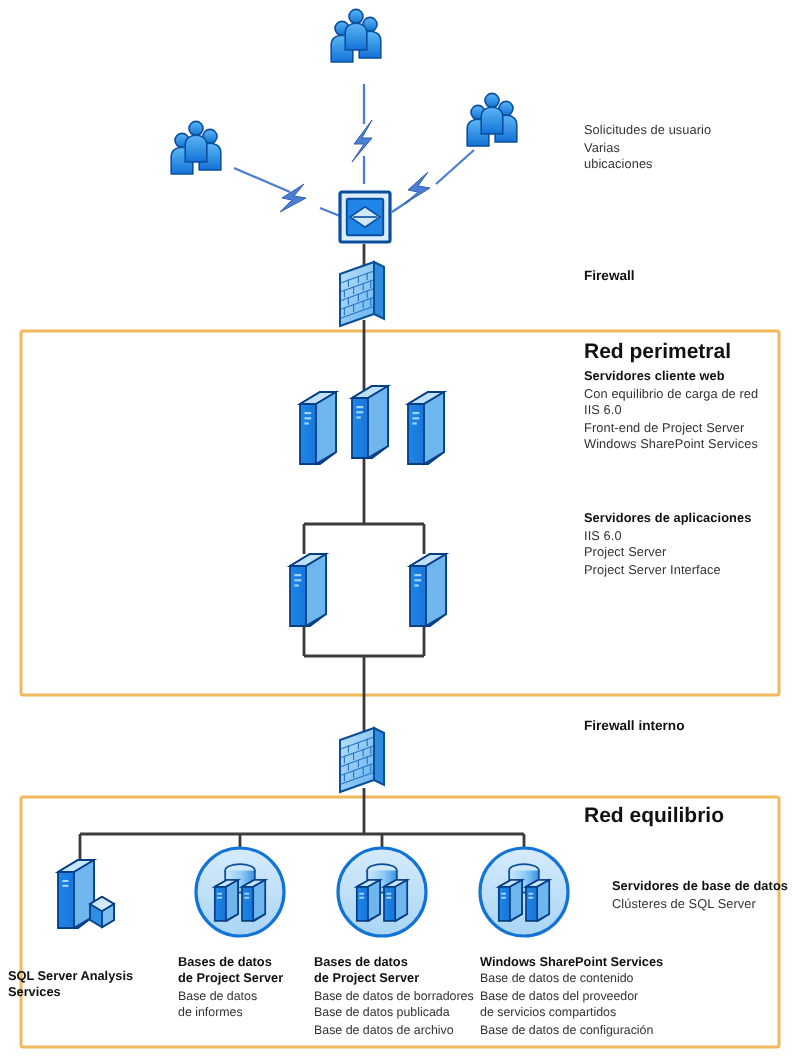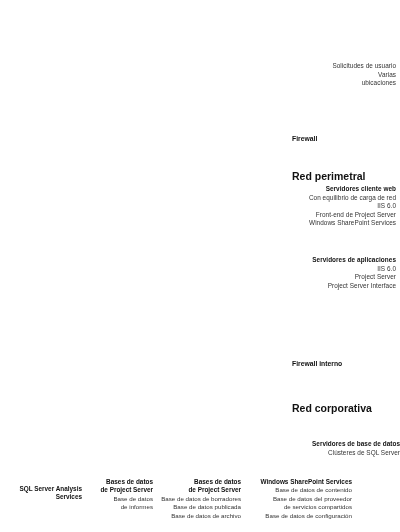--- a/index.html
+++ b/index.html
@@ -1,21 +1,21 @@
 <!DOCTYPE html>
 <html><head>
 <meta charset="utf-8">
 <style>
   html,body{margin:0;padding:0;background:#ffffff;}
   body{
     width:400px;height:532px;position:relative;overflow:hidden;
     font-family:"Liberation Sans","DejaVu Sans",sans-serif;
     color:#1a1a1a;
   }
-  #diagram{position:absolute;left:0;top:0;width:400px;height:532px;text-align:right;}
+  #diagram{position:absolute;left:0;top:0;width:400px;height:532px;}
   .abs{position:absolute;}
 
   
   .txt{font-size:6.4px;line-height:8.6px;color:#333;letter-spacing:.05px;}
   .txt .b{font-weight:bold;color:#111;}
   .hdr{font-size:10.5px;font-weight:bold;color:#111;}
   .bold-lbl{font-size:6.8px;font-weight:bold;color:#111;}
   .cap{font-size:6.2px;line-height:8.4px;color:#333;}
   .cap .b{font-weight:bold;color:#111;font-size:6.4px;}
 </style>
@@ -264,21 +264,21 @@
 
   <div class="abs txt" style="left:292px;top:256px;width:104px;">
     <div class="b">Servidores de aplicaciones</div>
     <div>IIS 6.0</div>
     <div>Project Server</div>
     <div>Project Server Interface</div>
   </div>
 
   <div class="abs bold-lbl" style="left:292px;top:360px;">Firewall interno</div>
 
-  <div class="abs hdr" style="left:292px;top:402px;">Red corporativa</div>
+  <div class="abs hdr" style="left:292px;top:402px;">Red equilibrio</div>
 
   <div class="abs txt" style="left:306px;top:440px;width:94px;">
     <div class="b">Servidores de base de datos</div>
     <div>Clústeres de SQL Server</div>
   </div>
 
   <div class="abs cap" style="left:4px;top:485px;width:78px;">
     <div class="b">SQL Server Analysis</div>
     <div class="b">Services</div>
   </div>

